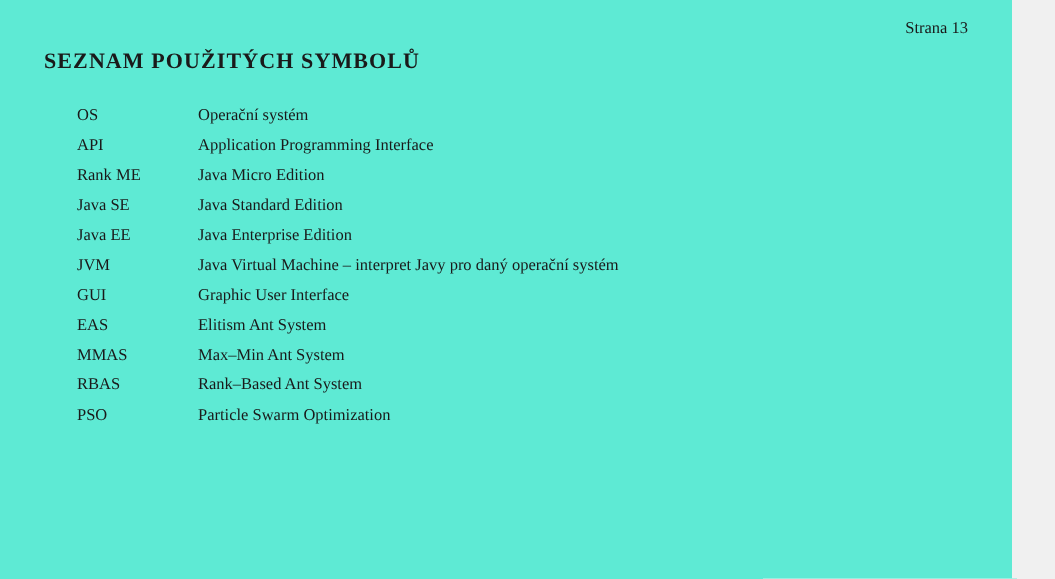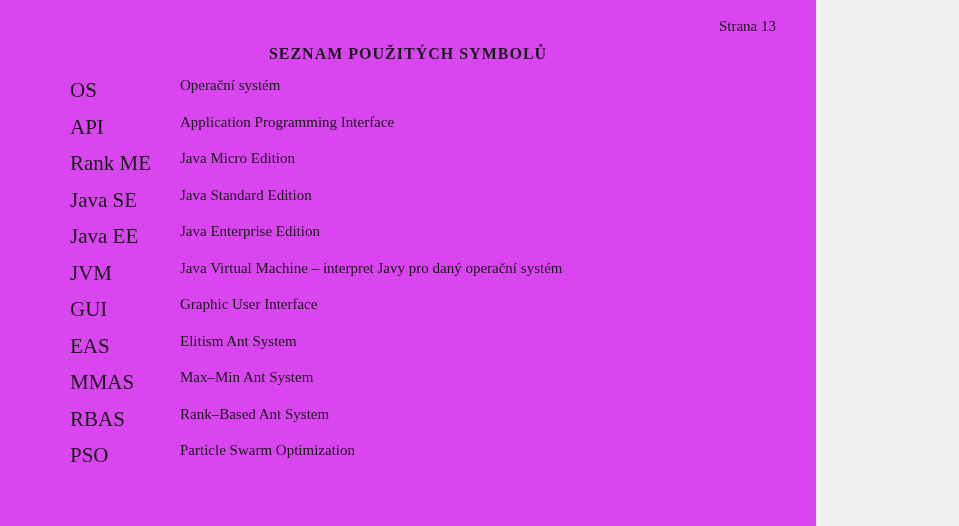--- a/index.html
+++ b/index.html
@@ -11,62 +11,61 @@
     body {
       width: 959px;
       height: 526px;
       background-color: #f0f0f0;
       font-family: "Times New Roman", Times, serif;
       color: #1a1a1a;
       overflow: hidden;
     }
 
     .page-container {
-      width: 816px;
+      width: 920px;
       height: 526px;
-      background-color: #d946ef;
+      background-color: #5eead4;
       position: relative;
       padding: 18px 40px 20px 40px;
     }
 
     .page-header {
       display: flex;
       justify-content: flex-end;
       margin-bottom: 10px;
     }
 
     .page-number {
       font-size: 15px;
       color: #1a1a1a;
     }
 
     .page-title {
-      font-size: 16px;
+      font-size: 20px;
       font-weight: bold;
       letter-spacing: 1px;
-      margin-bottom: 9px;
+      margin-bottom: 24px;
       margin-top: 2px;
-      text-align: center;
     }
 
     .symbols-table {
       width: 100%;
       border-collapse: collapse;
     }
 
     .symbols-table tr td {
       padding: 2px 0;
       vertical-align: top;
       font-size: 15px;
       line-height: 1.55;
     }
 
     .symbols-table td.abbr {
       width: 140px;
-      font-size: 21px;
+      font-size: 15px;
       padding-left: 30px;
     }
 
     .symbols-table td.desc {
       font-size: 15px;
     }
   </style>
 </head>
 <body>
 

